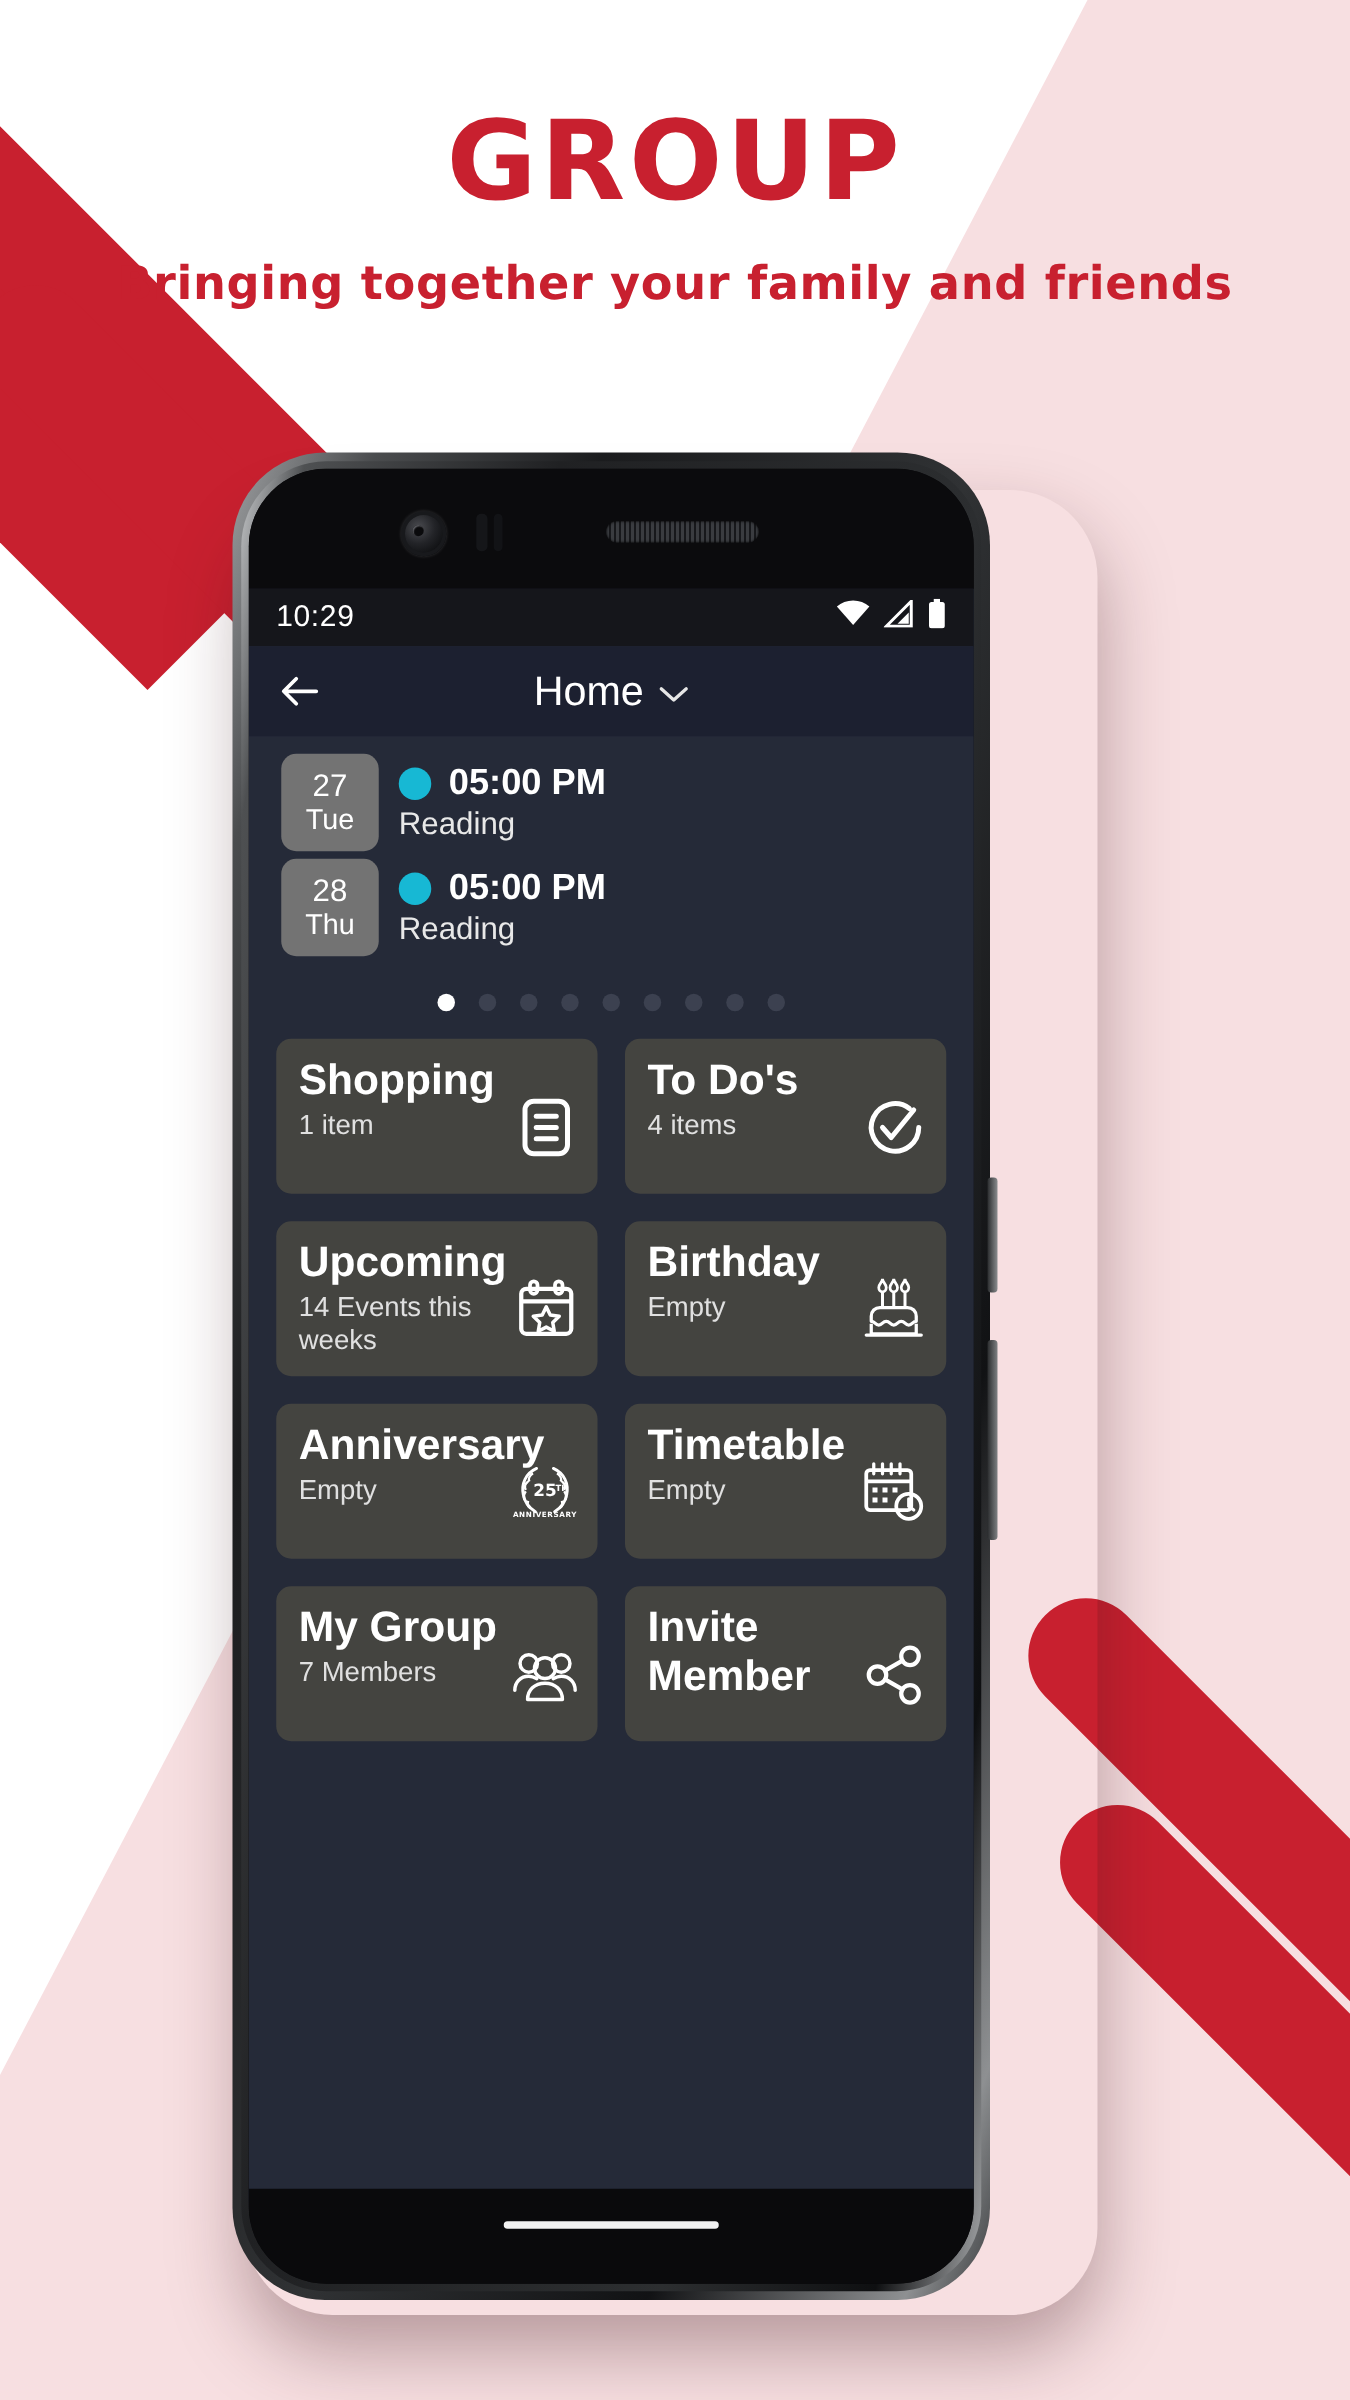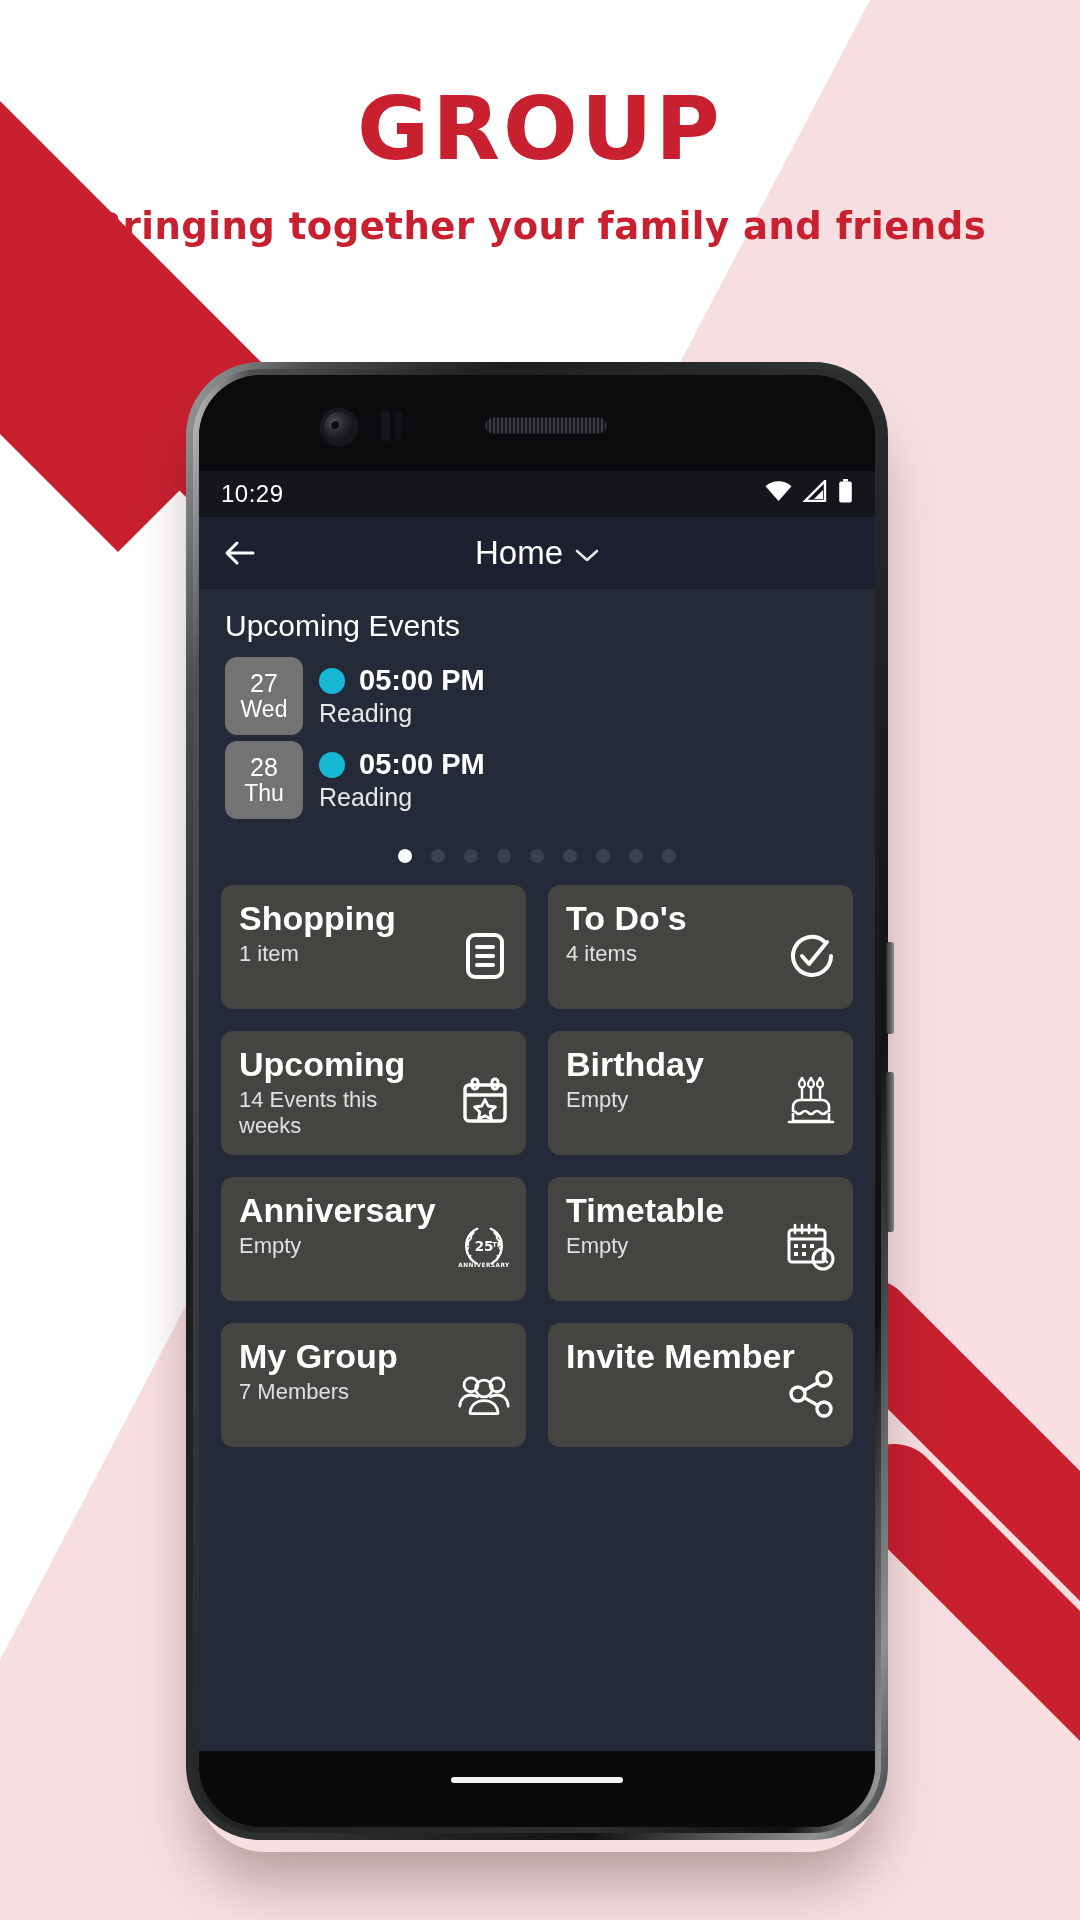--- a/index.html
+++ b/index.html
@@ -29,21 +29,21 @@
   .promo-sub {
     font-size:37px; font-weight:bold; color:#c8202f;
     letter-spacing:0.5px; margin-top:32px;
     font-family:"DejaVu Sans", sans-serif;
   }
 
   
   #phone {
     position:absolute;
     left:186px; top:362px;
-    width:702px; height:1478px;
+    width:606px; height:1478px;
     z-index:10;
   }
   .phone-shadow{
     position:absolute; left:10px; top:30px; width:682px; height:1460px;
     border-radius:70px;
     box-shadow:0 28px 60px rgba(60,20,25,0.35);
   }
   .phone-outer {
     position:absolute; inset:0;
     border-radius:74px;
@@ -267,26 +267,25 @@
               <span class="chev">
                 <svg width="24" height="16" viewBox="0 0 24 16">
                     <path d="M2 3 L12 12 L22 3" fill="none" stroke="#e6e6e6" stroke-width="2.6" stroke-linecap="round" stroke-linejoin="round"></path>
                   </svg>
               </span>
             </div>
           </div>
 
           <div class="content">
 
-            <div class="section-title">Upcoming Events</div>
 
             <div class="event-row">
               <div class="ev-date">
                 <span class="ev-day">27</span>
-                <span class="ev-wd">Wed</span>
+                <span class="ev-wd">Tue</span>
               </div>
               <div class="ev-info">
                 <div class="ev-line1">
                   <span class="ev-dot"></span>
                   <span class="ev-time">05:00 PM</span>
                 </div>
                 <div class="ev-title">Reading</div>
               </div>
             </div>
 

